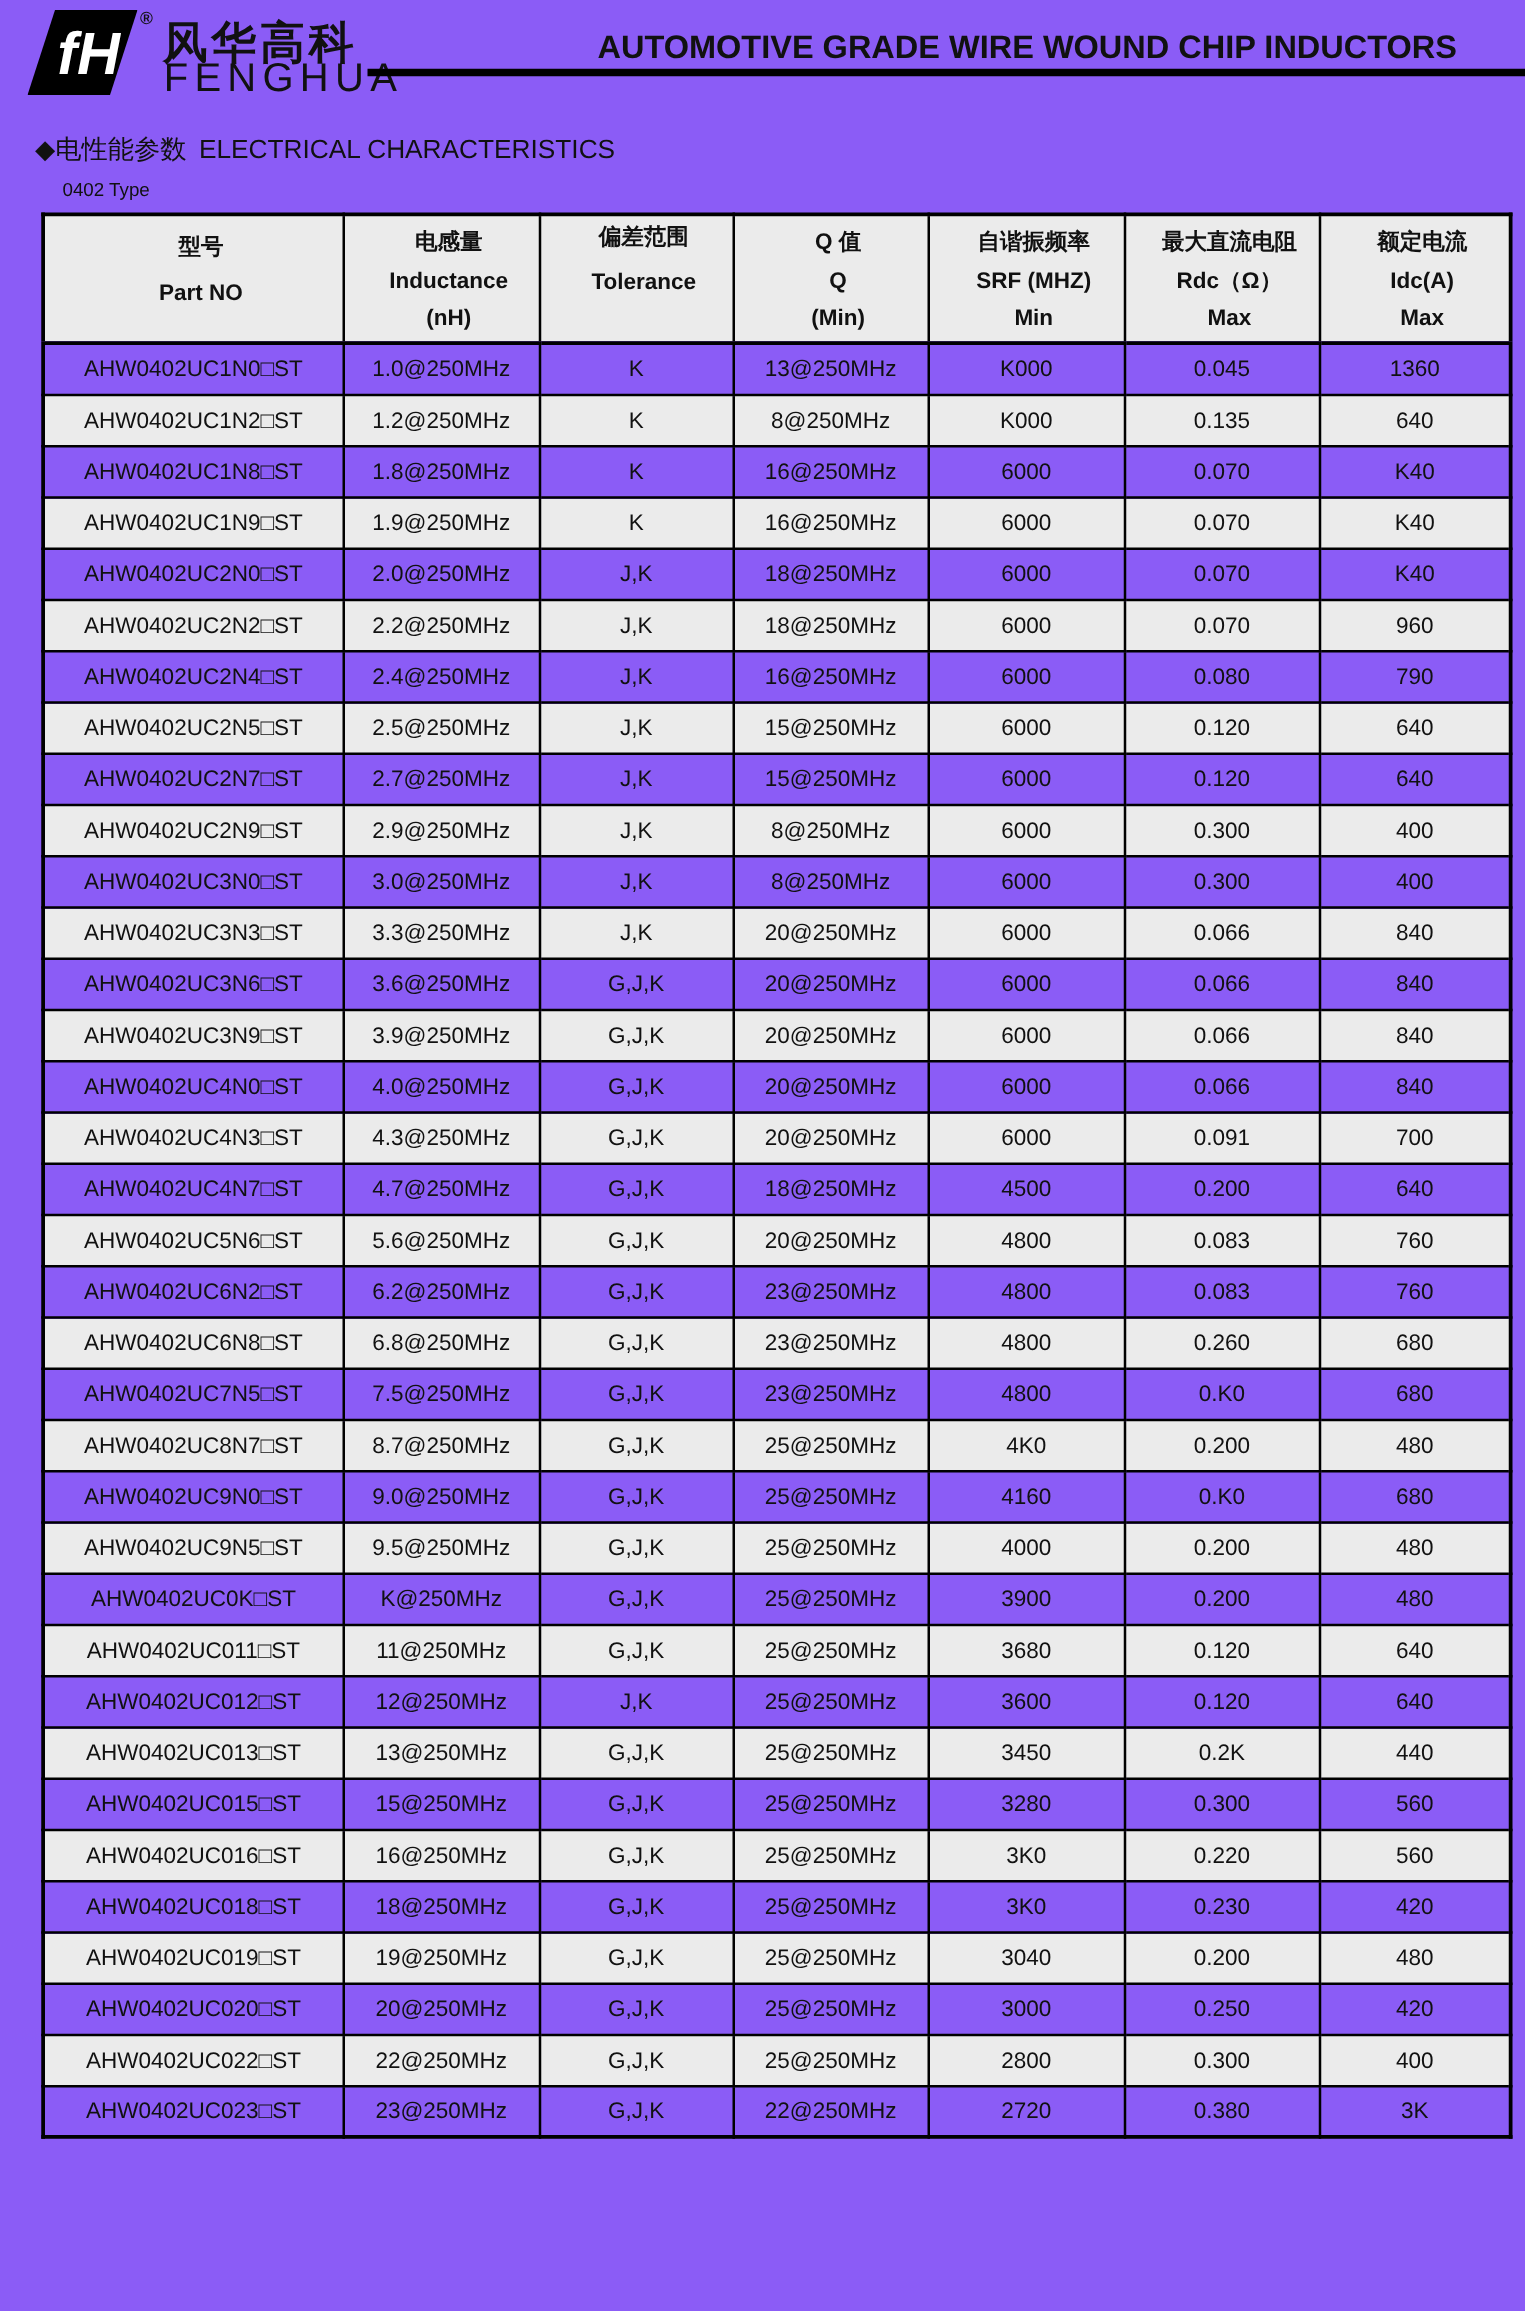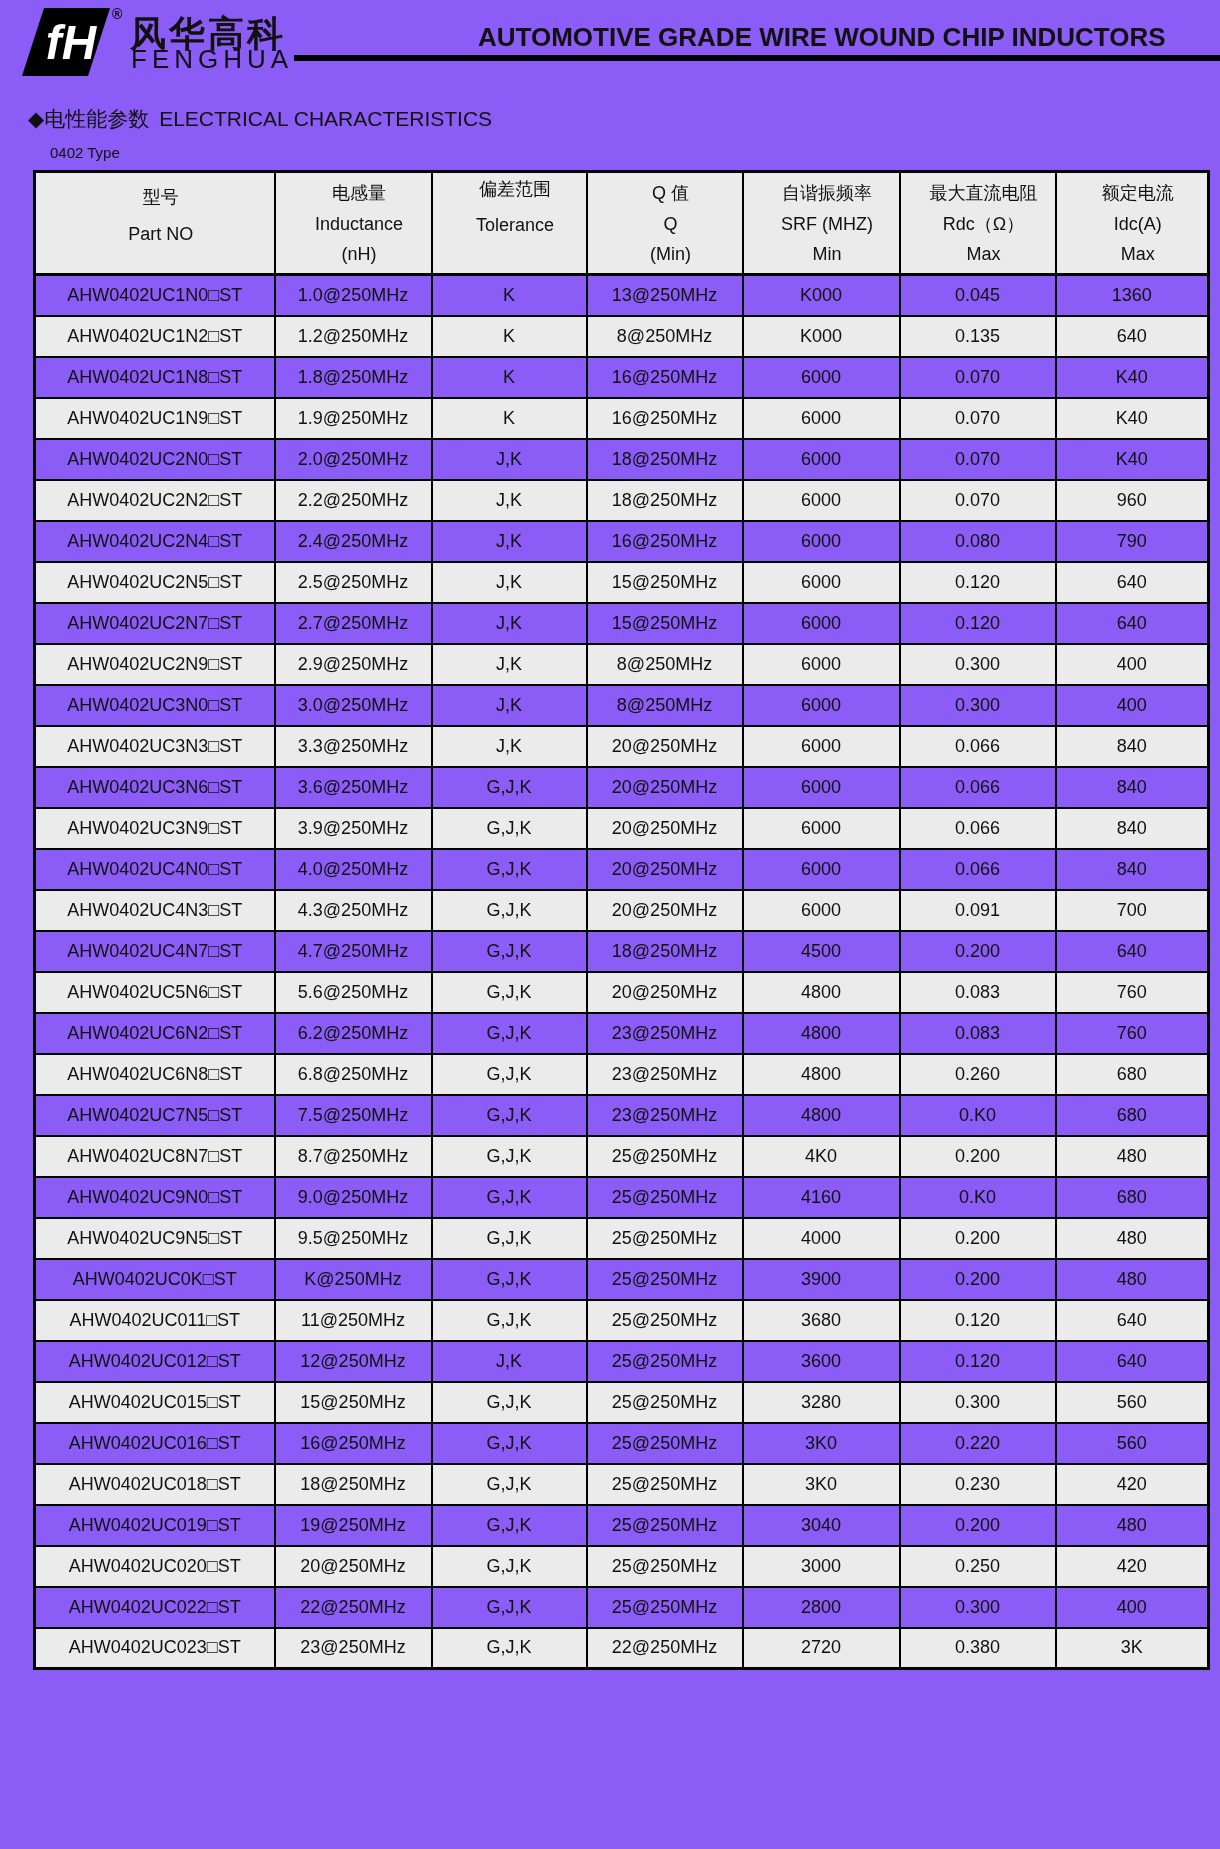--- a/index.html
+++ b/index.html
@@ -17,21 +17,21 @@
 
   
   .logo-emblem { position:absolute; left:22px; top:8px; }
   .reg-mark { position:absolute; left:112px; top:6px; font-size:14px; font-weight:bold; }
   .brand-cn {
     position:absolute; left:130px; top:10px;
     font-size:36px; font-weight:bold; letter-spacing:3px; white-space:nowrap;
   }
   .brand-en {
     position:absolute; left:131px; top:44px;
-    font-size:26px; letter-spacing:5px; white-space:nowrap;
+    font-size:32px; letter-spacing:5px; white-space:nowrap;
   }
   .doc-title {
     position:absolute; left:478px; top:22px;
     font-size:26px; font-weight:bold; white-space:nowrap;
   }
   .rule {
     position:absolute; left:294px; right:0; top:55px; height:6px;
     background:var(--border,#000);
   }
 
@@ -52,21 +52,21 @@
     font-size:18px;
   }
   .spec-table th, .spec-table td {
     border:2px solid var(--border,#000);
     text-align:center; vertical-align:middle;
     overflow:hidden; white-space:nowrap;
   }
   .spec-table thead th {
     height:100px;
     background:var(--stripe,#ebebeb);
-    font-weight:normal;
+    font-weight:bold;
     border-bottom:3px solid var(--border,#000);
     padding-left:12px;
   }
   .spec-table thead .stack {
     display:flex; flex-direction:column;
     justify-content:space-around;
     height:100px; padding:4px 0;
   }
   .spec-table thead th.center-two .stack { justify-content:flex-start; gap:14px; }
   .spec-table tbody td { height:41px; }
@@ -396,20 +396,29 @@
         <tr>
           <td>AHW0402UC012□ST</td>
           <td>12@250MHz</td>
           <td>J,K</td>
           <td>25@250MHz</td>
           <td>3600</td>
           <td>0.120</td>
           <td>640</td>
         </tr>
         <tr>
+          <td>AHW0402UC013□ST</td>
+          <td>13@250MHz</td>
+          <td>G,J,K</td>
+          <td>25@250MHz</td>
+          <td>3450</td>
+          <td>0.2K</td>
+          <td>440</td>
+        </tr>
+        <tr>
           <td>AHW0402UC015□ST</td>
           <td>15@250MHz</td>
           <td>G,J,K</td>
           <td>25@250MHz</td>
           <td>3280</td>
           <td>0.300</td>
           <td>560</td>
         </tr>
         <tr>
           <td>AHW0402UC016□ST</td>

